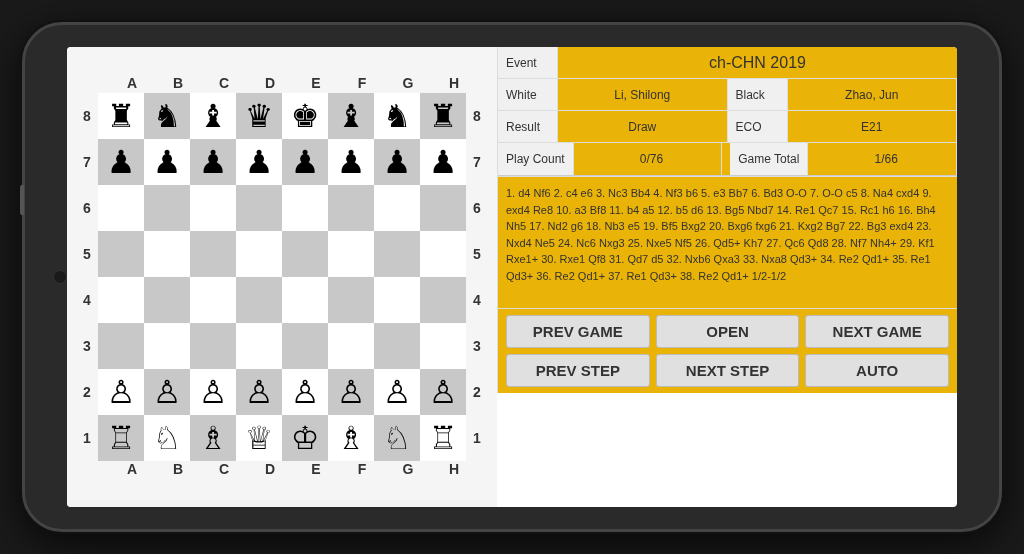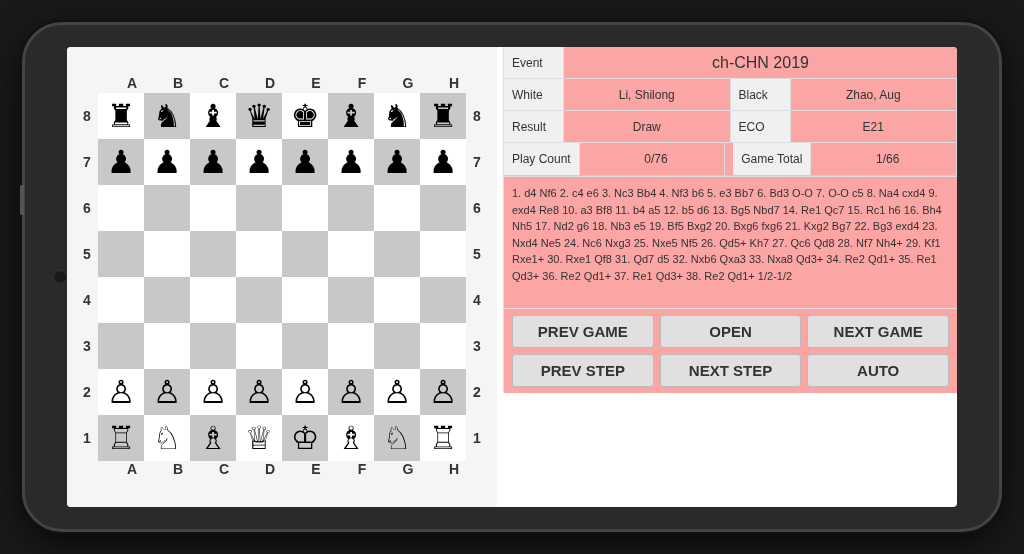--- a/index.html
+++ b/index.html
@@ -134,25 +134,24 @@
       line-height: 1;
     }
 
     .cell.light { background: #fff; }
     .cell.dark { background: #c8c8c8; }
 
     
     .info-section {
       flex: 1;
       height: 346px;
-      background: #fca5a5;
+      background: #eab308;
       display: flex;
       flex-direction: column;
       border-left: 1px solid #ddd;
-      margin-left: 6px;
     }
 
     .info-table {
       border-bottom: 1px solid #ccc;
     }
 
     .info-row {
       display: flex;
       flex-direction: row;
       border-bottom: 1px solid #ddd;
@@ -411,21 +410,21 @@
         <div class="event-row">
           <div class="event-label info-cell label">Event</div>
           <div class="event-value">ch-CHN 2019</div>
         </div>
 
 
         <div class="info-row">
           <div class="info-cell label">White</div>
           <div class="info-cell value">Li, Shilong</div>
           <div class="info-cell label">Black</div>
-          <div class="info-cell value">Zhao, Aug</div>
+          <div class="info-cell value">Zhao, Jun</div>
         </div>
 
         <div class="info-row">
           <div class="info-cell label">Result</div>
           <div class="info-cell value">Draw</div>
           <div class="info-cell label">ECO</div>
           <div class="info-cell value">E21</div>
         </div>
 
         <div class="info-row">

